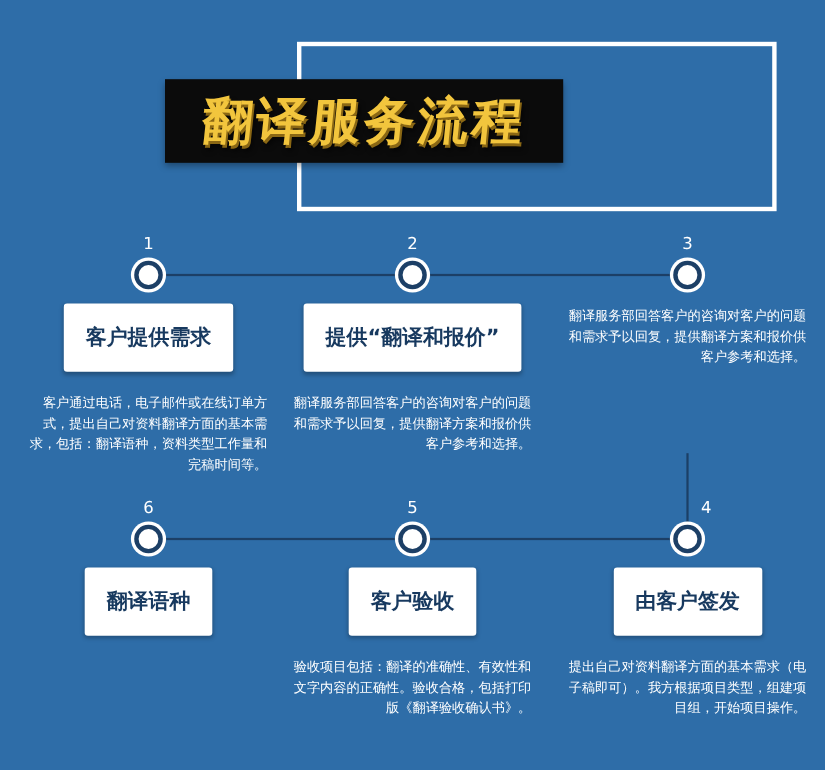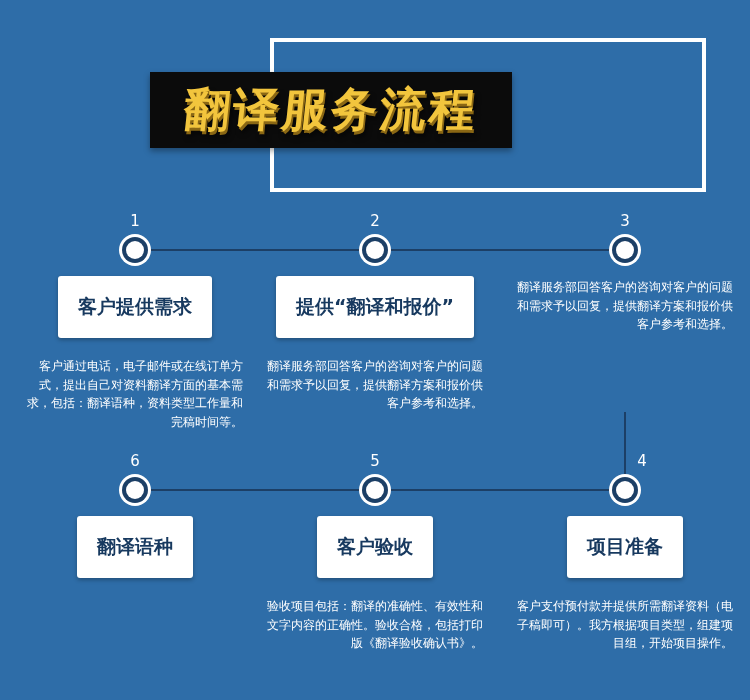--- a/index.html
+++ b/index.html
@@ -126,17 +126,17 @@
   <div class="step pos-c2r2">
     <div class="step-num">5</div>
     <div class="step-node"></div>
     <div class="step-label">客户验收</div>
     <div class="step-desc">验收项目包括：翻译的准确性、有效性和文字内容的正确性。验收合格，包括打印版《翻译验收确认书》。</div>
   </div>
 
   <div class="step pos-c3r2">
     <div class="step-num">4</div>
     <div class="step-node"></div>
-    <div class="step-label">项目准备</div>
-    <div class="step-desc">客户支付预付款并提供所需翻译资料（电子稿即可）。我方根据项目类型，组建项目组，开始项目操作。</div>
+    <div class="step-label">由客户签发</div>
+    <div class="step-desc">提出自己对资料翻译方面的基本需求（电子稿即可）。我方根据项目类型，组建项目组，开始项目操作。</div>
   </div>
 
 </div>
 
 </body></html>

